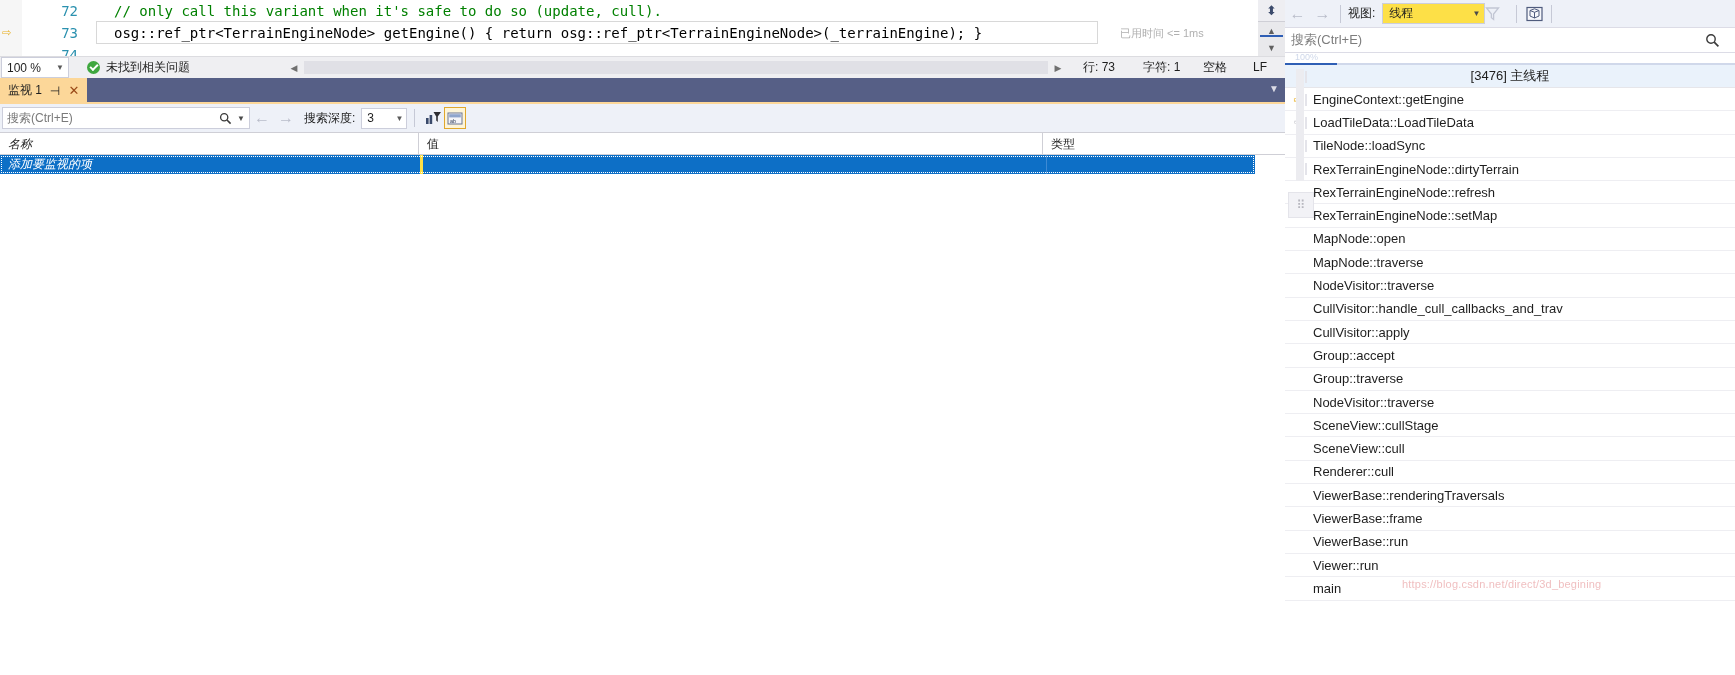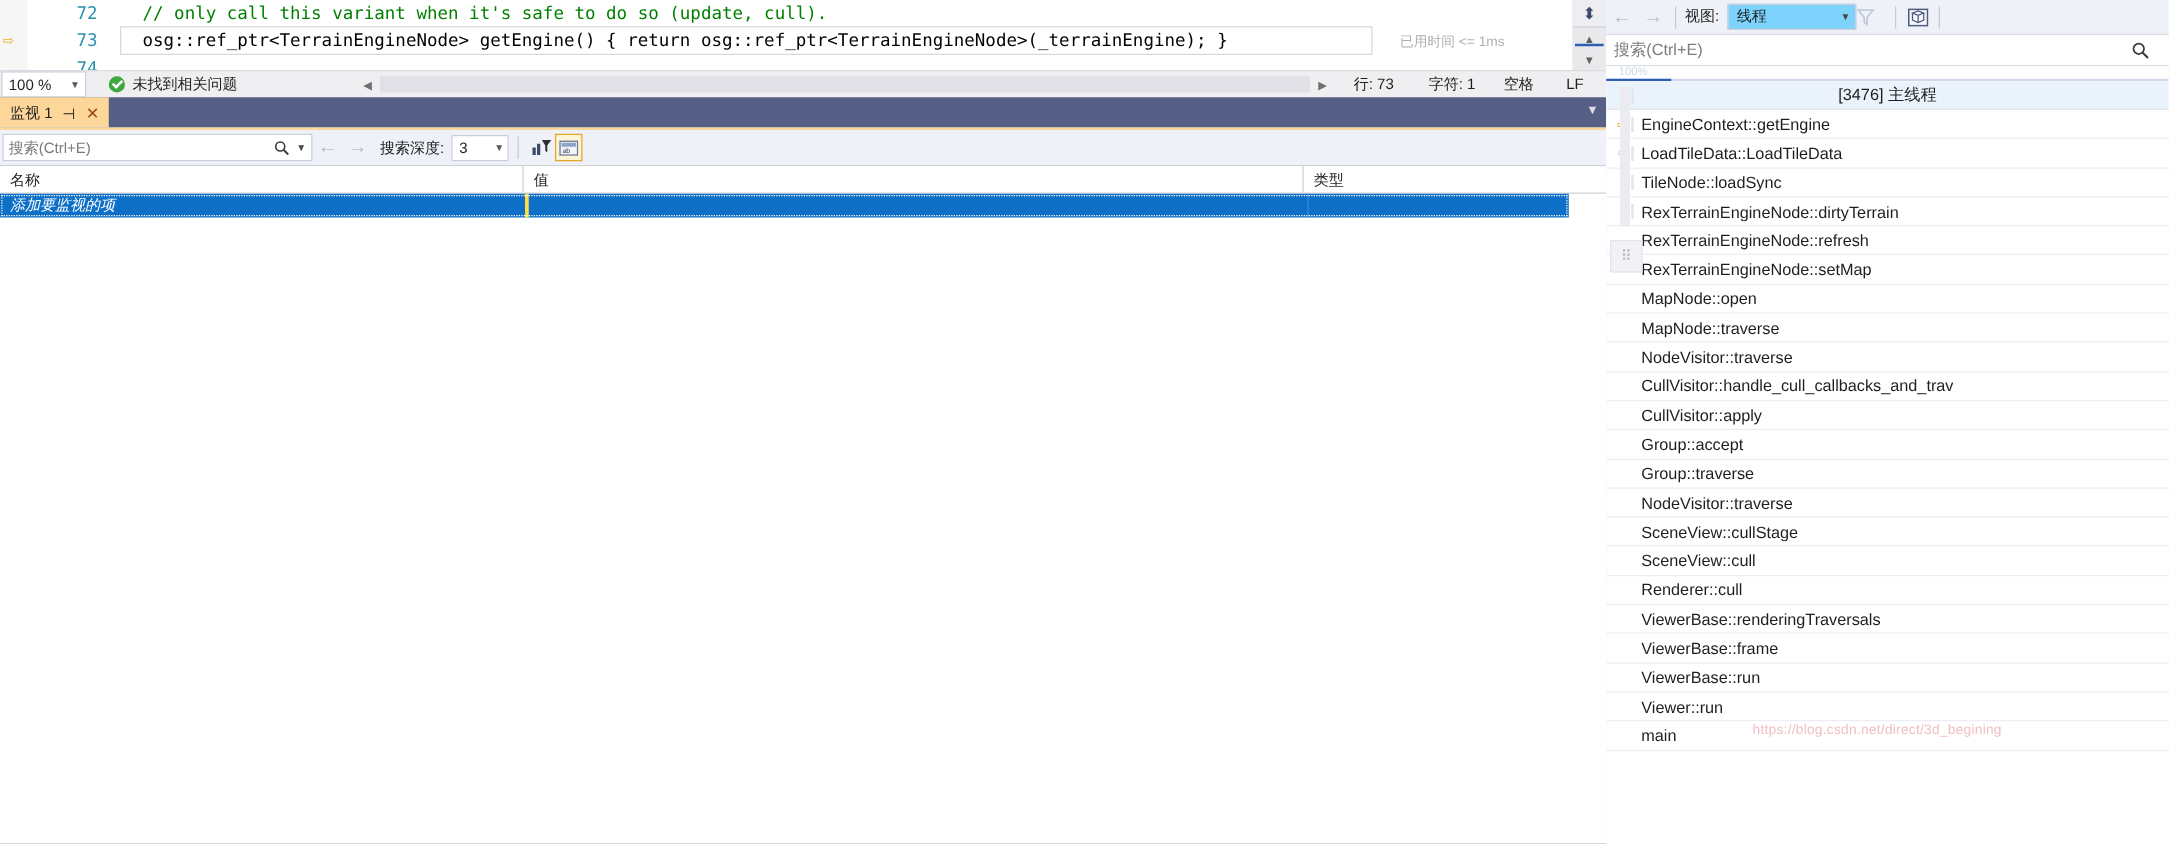--- a/index.html
+++ b/index.html
@@ -201,21 +201,21 @@
   #grid-header {
     position: absolute; left: 0; top: 0; width: 1285px; height: 22px;
     background: #ffffff; border-bottom: 1px solid #cfcfd6;
     display: flex;
   }
   .gh-cell {
     font-size: 12px; color: #1e1e1e; line-height: 22px;
     padding-left: 8px; border-right: 1px solid #cfcfd6;
     overflow: hidden; white-space: nowrap;
   }
-  .gh-name { width: 419px; }
+  .gh-name { width: 419px; font-style: italic; }
   .gh-value { width: 624px; }
   .gh-type { width: 238px; border-right: none; }
   #grid-row-add {
     position: absolute; left: 0; top: 22px; width: 1255px; height: 19px;
     background: #0d6fc6; display: flex;
     outline: 1px dotted #ffffff; outline-offset: -2px;
   }
   .gr-cell {
     font-size: 12px; color: #ffffff; line-height: 19px;
     padding-left: 8px; font-style: italic; white-space: nowrap;
@@ -235,21 +235,21 @@
     background: #eef1f8; display: flex; align-items: center;
   }
   .cs-nav {
     width: 25px; text-align: center; color: #b9bcc9;
     font-size: 16px; line-height: 25px;
   }
   .cs-sep { width: 1px; height: 18px; background: #c6c9d6; margin: 0 5px; }
   #cs-view-label { font-size: 12px; color: #1e1e1e; margin-left: 2px; }
   #cs-view-combo {
     width: 103px; height: 21px; margin-left: 7px;
-    background: #7dd3fc; border: 1px solid #cccedb;
+    background: #fde047; border: 1px solid #cccedb;
     display: flex; align-items: center; justify-content: space-between;
     padding: 0 4px 0 6px; font-size: 12px; color: #1e1e1e;
   }
   #cs-view-combo .caret { color: #4a4a4a; font-size: 8px; }
   #cs-filter-icon {
     width: 26px; text-align: center; color: #c8cbd8;
     font-size: 14px; line-height: 22px;
   }
   #cs-module-icon {
     width: 24px; height: 20px; display: flex;

